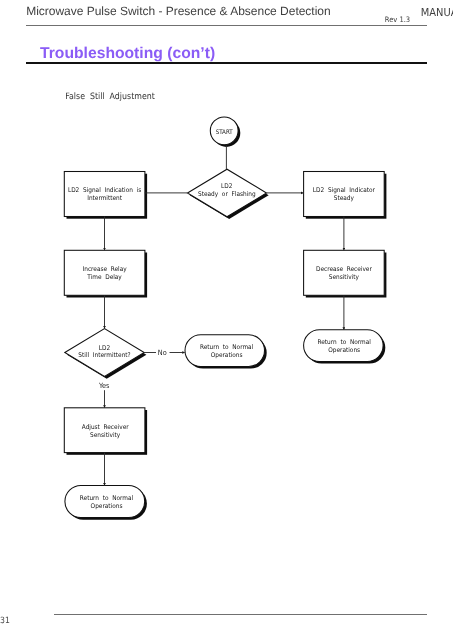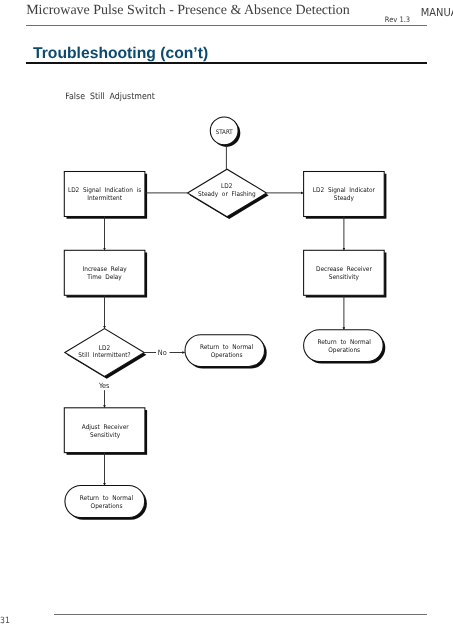--- a/index.html
+++ b/index.html
@@ -1,23 +1,23 @@
 <!DOCTYPE html>
 <html><head>
 <meta charset="utf-8">
 <style>
   html,body{margin:0;padding:0;}
   body{width:453px;height:640px;background:#fff;-webkit-font-smoothing:antialiased;text-rendering:geometricPrecision;font-family:"Liberation Sans",sans-serif;position:relative;overflow:hidden;}
   .page{position:absolute;inset:0;}
-  .hdr-left{position:absolute;left:26.2px;top:6.0px;font-size:14px;color:#3f3f3f;letter-spacing:-0.02px;line-height:10px;font-family:Liberation Serif, serif;}
+  .hdr-left{position:absolute;left:26.2px;top:6.0px;font-size:12px;color:#3f3f3f;letter-spacing:-0.02px;line-height:10px;}
   .hdr-right{position:absolute;left:384.8px;top:0;font-family:"DejaVu Sans",sans-serif;font-stretch:condensed;color:#3f3f3f;}
   .hdr-manual{position:absolute;left:0;top:8.2px;font-size:11px;line-height:9px;white-space:nowrap;padding-left:36px;}
   .hdr-rev{position:absolute;left:0;top:16.3px;font-size:7.5px;line-height:8px;white-space:nowrap;}
   .hdr-rule{position:absolute;left:26px;top:25.3px;width:401px;height:1.2px;background:#707070;}
-  .title{position:absolute;left:33px;top:46.0px;font-size:15.7px;font-weight:bold;color:#0c4a6e;line-height:16px;}
+  .title{position:absolute;left:40px;top:46.0px;font-size:15.7px;font-weight:bold;color:#8b5cf6;line-height:16px;}
   .title-rule{position:absolute;left:26px;top:62.2px;width:401px;height:1.5px;background:#111;}
   .ftr-rule{position:absolute;left:54px;top:614px;width:373px;height:1.2px;background:#707070;}
   .ftr-num{position:absolute;left:0;right:0;top:616.2px;text-align:left;font-family:"DejaVu Sans",sans-serif;font-stretch:condensed;font-size:8.6px;color:#4a4a4a;}
   .sectlabel{position:absolute;left:65.3px;top:91.8px;font-size:8.75px;color:#333;font-stretch:condensed;font-family:"DejaVu Sans",sans-serif;white-space:pre;}
   svg.flow{position:absolute;left:0;top:0;width:453px;height:640px;}
   svg.flow text{font-family:"DejaVu Sans",sans-serif;font-stretch:condensed;font-size:6.45px;fill:#151515;text-anchor:middle;white-space:pre;}
   svg.flow text.t-start{font-size:6.2px;}
   svg.flow text.t-br{font-size:7.3px;fill:#262626;}
 
 </style>

